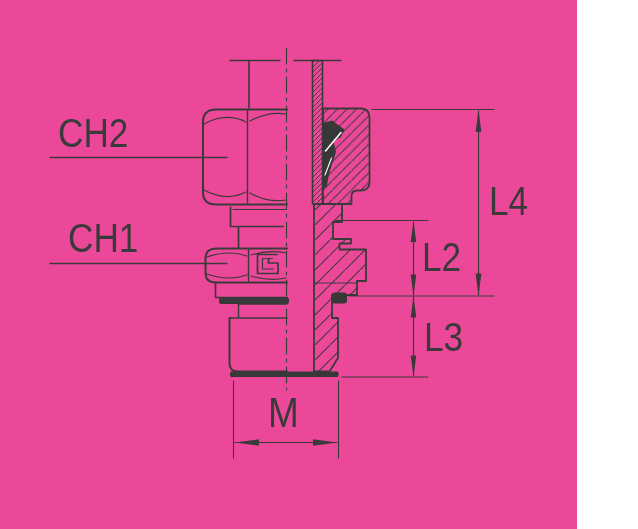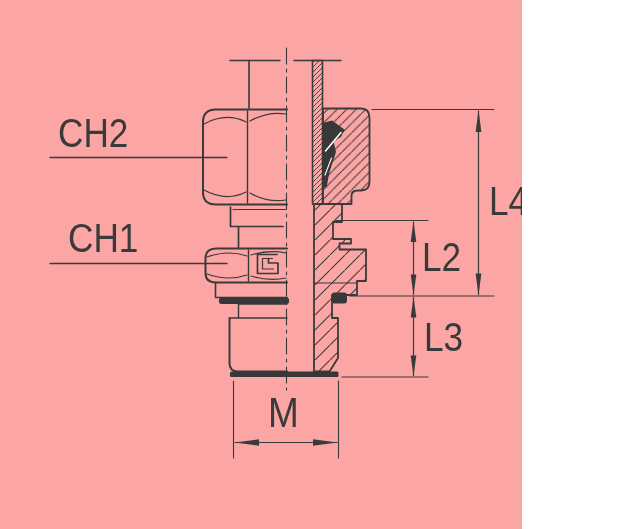--- a/index.html
+++ b/index.html
@@ -1,20 +1,20 @@
 <!DOCTYPE html>
 <html><head>
 <meta charset="utf-8">
 <style>
   html,body{margin:0;padding:0;}
   body{background:#ffffff;font-family:"Liberation Sans",sans-serif;}
   .stage{
     position:relative;
-    width:522px;height:529px;
-    background:#fca5a5;
+    width:577px;height:529px;
+    background:#ec4899;
     overflow:hidden;
   }
   svg{position:absolute;left:0;top:0;}
   .lbl{
     position:absolute;
     font:400 40px/1 "Liberation Sans",sans-serif;
     color:#3a3a3a;
     transform:scaleX(.88);
     transform-origin:left top;
     white-space:nowrap;

